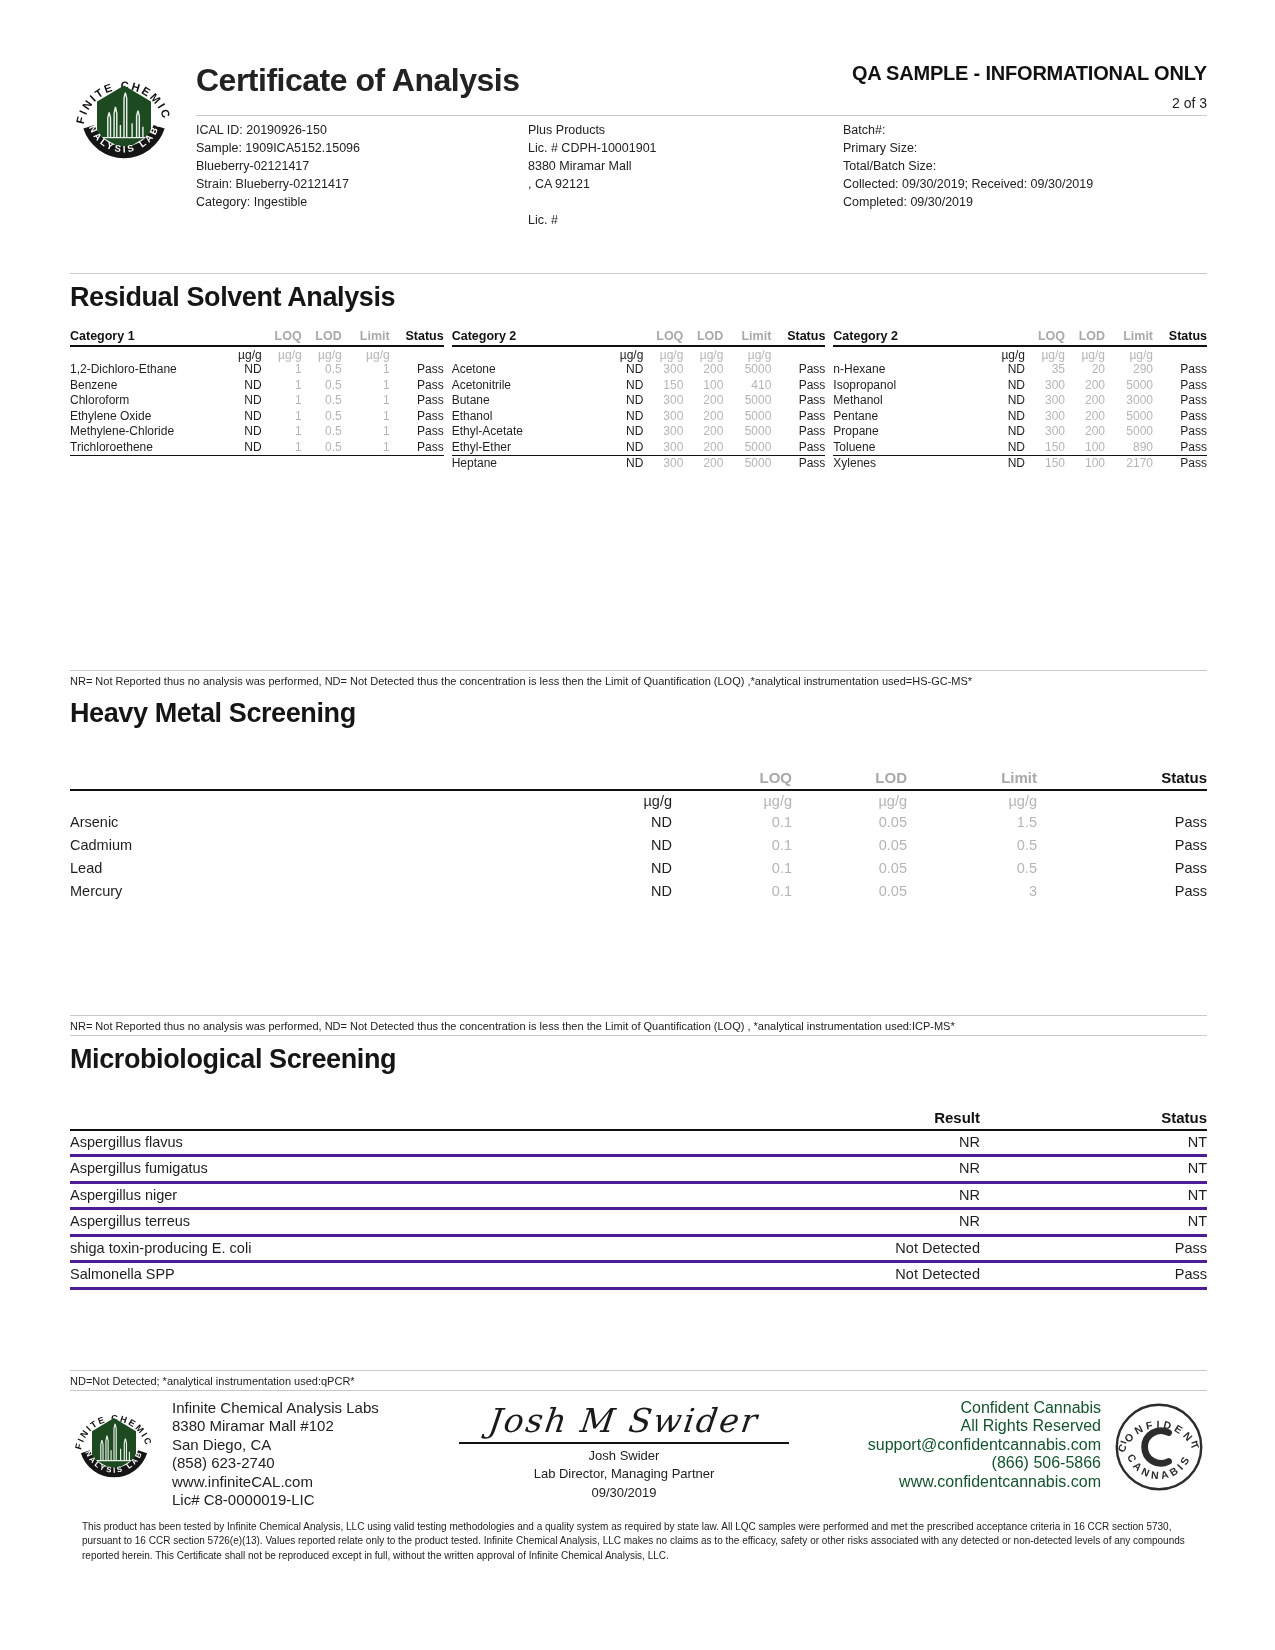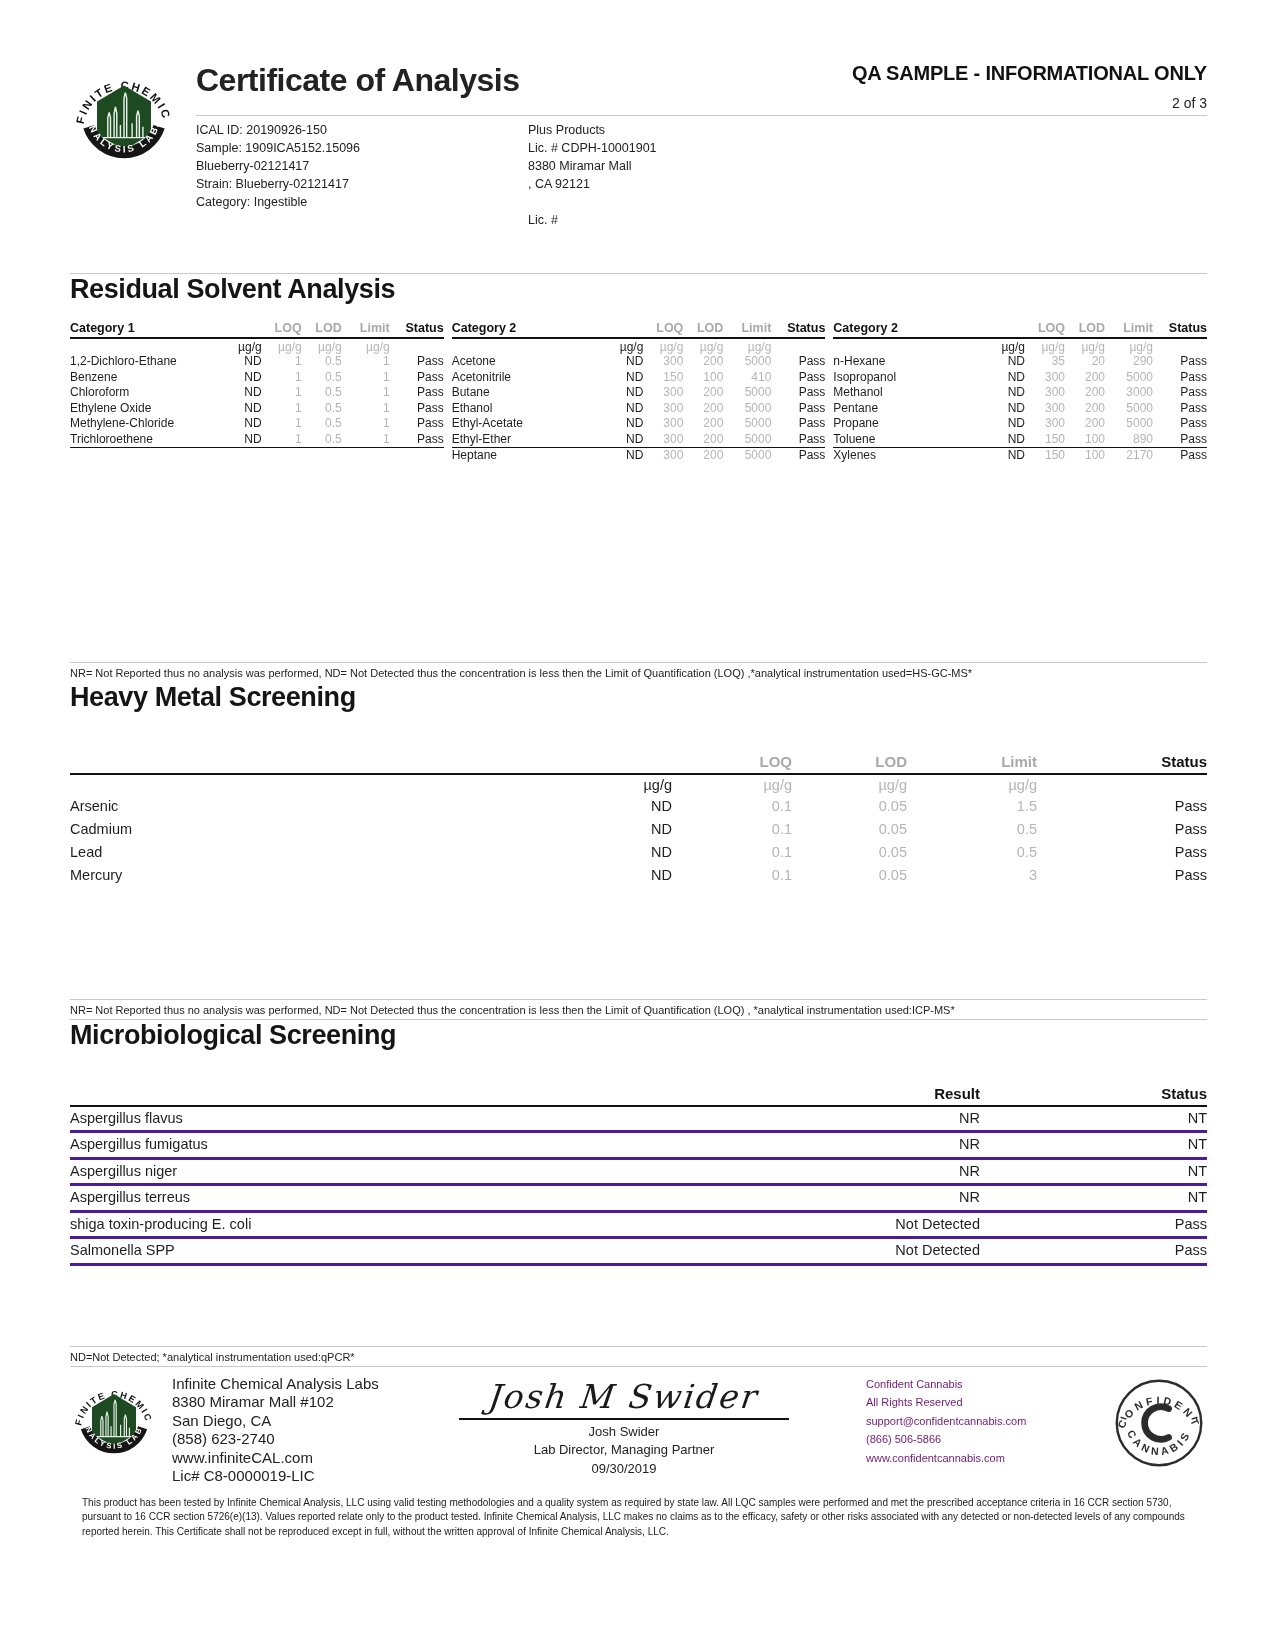--- a/index.html
+++ b/index.html
@@ -18,21 +18,21 @@
   .page-num { font-size:14px; color:#222; margin-top:10px; }
   .header-rule { border-top:1px solid #c9c9c9; margin-top:4px; }
   .info-row { display:flex; margin-top:5px; font-size:12.5px; line-height:18px; color:#222; }
   .info-col-sample { width:332px; }
   .info-col-client { width:315px; }
   .info-col-batch { flex:1; }
   .lic2 { margin-top:18px; }
 
   
   .full-rule { border-top:1px solid #c9c9c9; margin-top:44px; }
-  .section-title { font-size:27px; font-weight:700; color:#151515; letter-spacing:-0.4px; }
+  .section-title { font-size:27px; font-weight:700; color:#151515; letter-spacing:-0.4px; margin-top:8px; }
   .note { font-size:11px; color:#222; border-top:1px solid #c9c9c9; padding:4px 0 3px; }
   .note.boxed { border-bottom:1px solid #c9c9c9; }
   .muted { color:#a9a9a9; }
   .gray-val { color:#b5b5b5; }
 
   
   .sol-wrap { display:flex; gap:8px; margin-top:16px; }
   .sol-table { flex:1; font-size:12px; }
   .sol-grid { display:grid; grid-template-columns:1fr 40px 38px 38px 46px 52px; column-gap:2px; }
   .sol-head { border-bottom:2px solid #111; padding-bottom:2px; }
@@ -68,21 +68,21 @@
   .mi-rows .mi-row { border-bottom:3px solid #4c1d95; }
 
   
   .footer { display:flex; align-items:flex-start; margin-top:8px; }
   .f-logo { width:88px; flex:0 0 88px; margin-right:14px; }
   .f-lab { width:210px; font-size:15px; line-height:18.5px; color:#222; }
   .f-sign { flex:1; text-align:center; padding-top:2px; }
   .sig-script { font-family:"DejaVu Serif", serif; font-style:italic; font-size:33px; color:#1a1a1a; transform:skewX(-8deg); display:inline-block; letter-spacing:2px; }
   .sig-line { width:330px; border-top:2px solid #111; margin:2px auto 3px; }
   .f-sign .sig-meta { font-size:13px; line-height:18.5px; color:#222; }
-  .f-cc { width:235px; font-size:11px; line-height:18.5px; color:#701a75; }
+  .f-cc { width:235px; text-align:right; font-size:16px; line-height:18.5px; color:#14532d; }
   .f-seal { width:96px; flex:0 0 96px; margin-left:10px; }
 
   .disclaimer { margin-top:10px; font-size:10px; line-height:14.5px; color:#1c1c1c;margin-left:12px; }
 </style>
 </head>
 <body>
 
 <div class="page">
 
   <div class="header">
@@ -131,20 +131,27 @@
           <div>Strain: Blueberry-02121417</div>
           <div>Category: Ingestible</div>
         </div>
         <div class="info-col-client">
           <div>Plus Products</div>
           <div>Lic. # CDPH-10001901</div>
           <div>8380 Miramar Mall</div>
           <div>, CA 92121</div>
           <div class="lic2">Lic. #</div>
         </div>
+        <div class="info-col-batch">
+          <div>Batch#:</div>
+          <div>Primary Size:</div>
+          <div>Total/Batch Size:</div>
+          <div>Collected: 09/30/2019; Received: 09/30/2019</div>
+          <div>Completed: 09/30/2019</div>
+        </div>
       </div>
     </div>
   </div>
 
   <div class="full-rule"></div>
   <div class="section-title">Residual Solvent Analysis</div>
 
   <div class="sol-wrap">
 
     <div class="sol-table">

